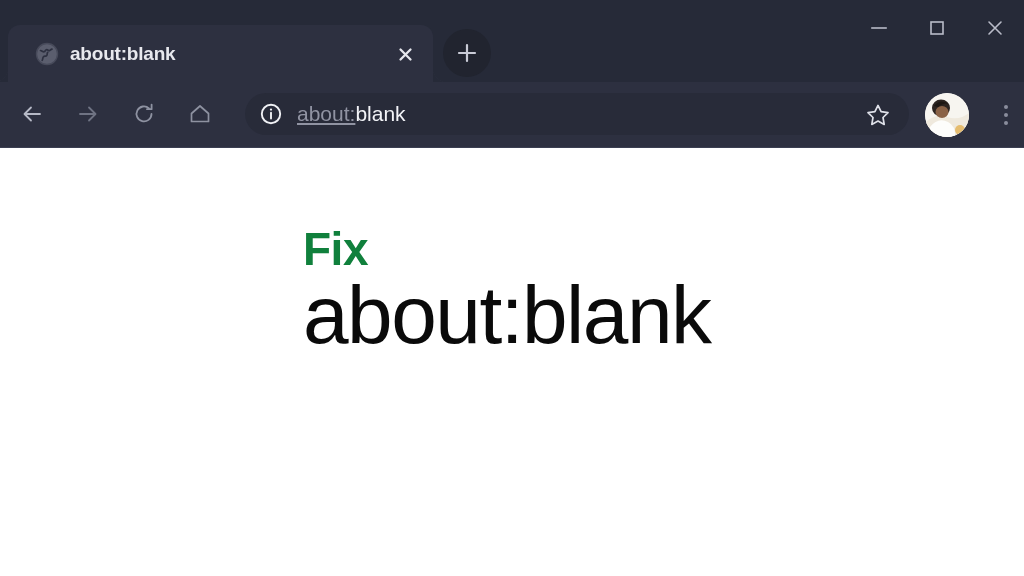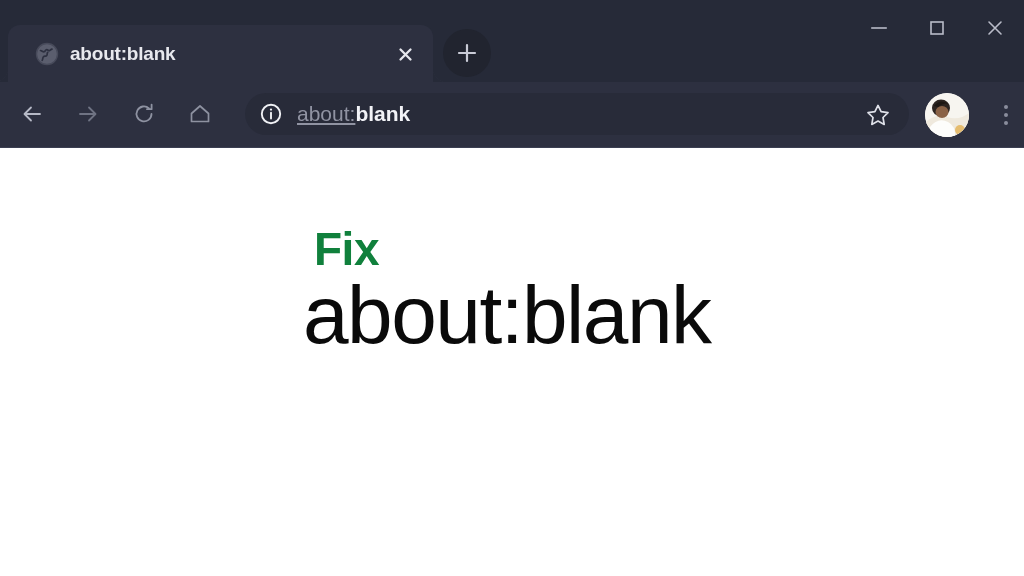--- a/index.html
+++ b/index.html
@@ -164,21 +164,21 @@
   .omni-text {
     position: absolute;
     left: 52px;
     top: 0;
     height: 42px;
     line-height: 42px;
     font-size: 21px;
     white-space: nowrap;
   }
   .omni-scheme { color: #9093a2; font-weight: 400; text-decoration: underline; }
-  .omni-host   { color: #f2f3f7; font-weight: 700; }
+  .omni-host   { color: #f2f3f7; font-weight: 400; }
 
   .star-btn {
     position: absolute;
     left: 860px;
     top: 97px;
     width: 36px;
     height: 36px;
     display: flex;
     align-items: center;
     justify-content: center;
@@ -216,21 +216,21 @@
   .page {
     position: absolute;
     left: 0;
     top: 148px;
     width: 1024px;
     height: 428px;
     background: #ffffff;
   }
   .kicker {
     position: absolute;
-    left: 314px;
+    left: 303px;
     top: 78px;
     font-size: 46px;
     font-weight: 700;
     color: #10803c;
     letter-spacing: -0.5px;
     line-height: 1;
   }
   .headline {
     position: absolute;
     left: 303px;

